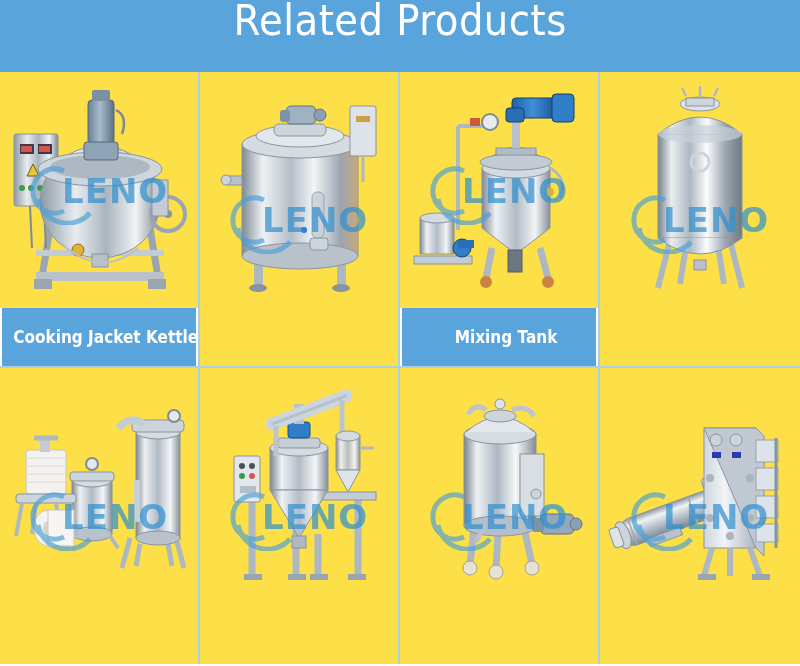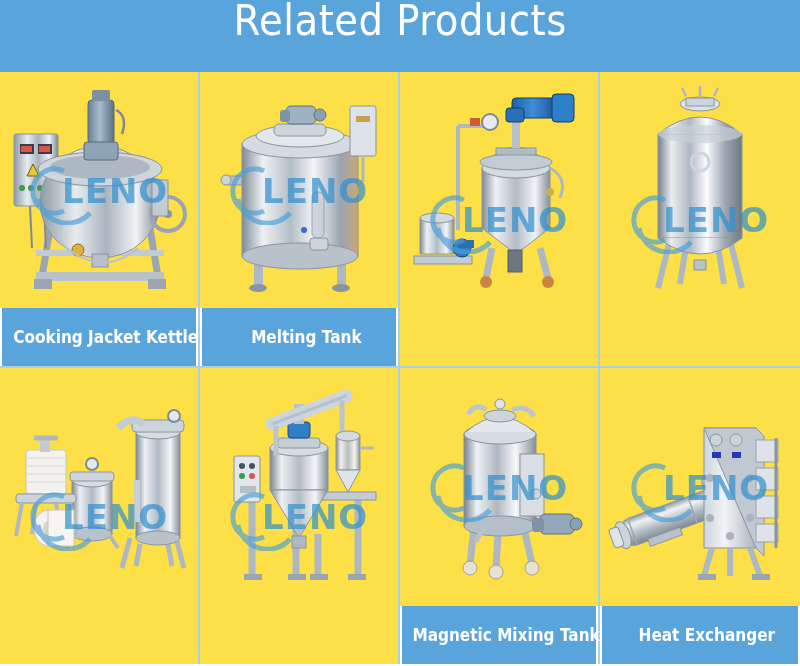--- a/index.html
+++ b/index.html
@@ -211,23 +211,20 @@
         <div class="wm">
           <svg viewBox="0 0 150 70">
             <g fill="none" stroke="#4a9fd8" stroke-width="5" opacity="0.85">
               <path d="M40 16 a22 22 0 1 0 0 40"></path>
               <path d="M14 44 a30 30 0 0 0 52 14"></path>
             </g>
             <text x="38" y="48" font-family="DejaVu Sans, sans-serif" font-size="34" font-weight="700" fill="#2f8fd0" opacity="0.9" letter-spacing="1">LENO</text>
           </svg>
         </div>
       </div>
-      <div class="caption">
-        <span class="caption-text">Melting Tank</span>
-      </div>
     </div>
 
     <div class="cell cell-top">
       <div class="thumb">
         <div class="art">
           <svg viewBox="0 0 200 238">
             <defs>
               <linearGradient id="steel3" x1="0" y1="0" x2="1" y2="0">
                 <stop offset="0" stop-color="#808b96"></stop>
                   <stop offset="0.2" stop-color="#eef1f4"></stop>
@@ -275,20 +272,23 @@
         </div>
         <div class="wm">
           <svg viewBox="0 0 150 70">
             <g fill="none" stroke="#4a9fd8" stroke-width="5" opacity="0.85">
               <path d="M40 16 a22 22 0 1 0 0 40"></path>
               <path d="M14 44 a30 30 0 0 0 52 14"></path>
             </g>
             <text x="38" y="48" font-family="DejaVu Sans, sans-serif" font-size="34" font-weight="700" fill="#2f8fd0" opacity="0.9" letter-spacing="1">LENO</text>
           </svg>
         </div>
+      </div>
+      <div class="caption">
+        <span class="caption-text">Mixing Tank</span>
       </div>
     </div>
 
     <div class="cell cell-top">
       <div class="thumb">
         <div class="art">
           <svg viewBox="0 0 200 238">
             <defs>
               <linearGradient id="steel4" x1="0" y1="0" x2="1" y2="0">
                 <stop offset="0" stop-color="#77828d"></stop>
@@ -481,23 +481,20 @@
         </div>
         <div class="wm">
           <svg viewBox="0 0 150 70">
             <g fill="none" stroke="#4a9fd8" stroke-width="5" opacity="0.85">
               <path d="M40 16 a22 22 0 1 0 0 40"></path>
               <path d="M14 44 a30 30 0 0 0 52 14"></path>
             </g>
             <text x="38" y="48" font-family="DejaVu Sans, sans-serif" font-size="34" font-weight="700" fill="#2f8fd0" opacity="0.9" letter-spacing="1">LENO</text>
           </svg>
         </div>
-      </div>
-      <div class="caption">
-        <span class="caption-text">Magnetic Mixing Tank</span>
       </div>
     </div>
 
     <div class="cell">
       <div class="thumb">
         <div class="art">
           <svg viewBox="0 0 200 238">
             <defs>
               <linearGradient id="steel8" x1="0" y1="0" x2="0" y2="1">
                 <stop offset="0" stop-color="#8c97a2"></stop>
@@ -549,19 +546,16 @@
         <div class="wm">
           <svg viewBox="0 0 150 70">
             <g fill="none" stroke="#4a9fd8" stroke-width="5" opacity="0.85">
               <path d="M40 16 a22 22 0 1 0 0 40"></path>
               <path d="M14 44 a30 30 0 0 0 52 14"></path>
             </g>
             <text x="38" y="48" font-family="DejaVu Sans, sans-serif" font-size="34" font-weight="700" fill="#2f8fd0" opacity="0.9" letter-spacing="1">LENO</text>
           </svg>
         </div>
       </div>
-      <div class="caption">
-        <span class="caption-text">Heat Exchanger</span>
-      </div>
     </div>
 
   </div>
 </div>
 
 </body></html>

